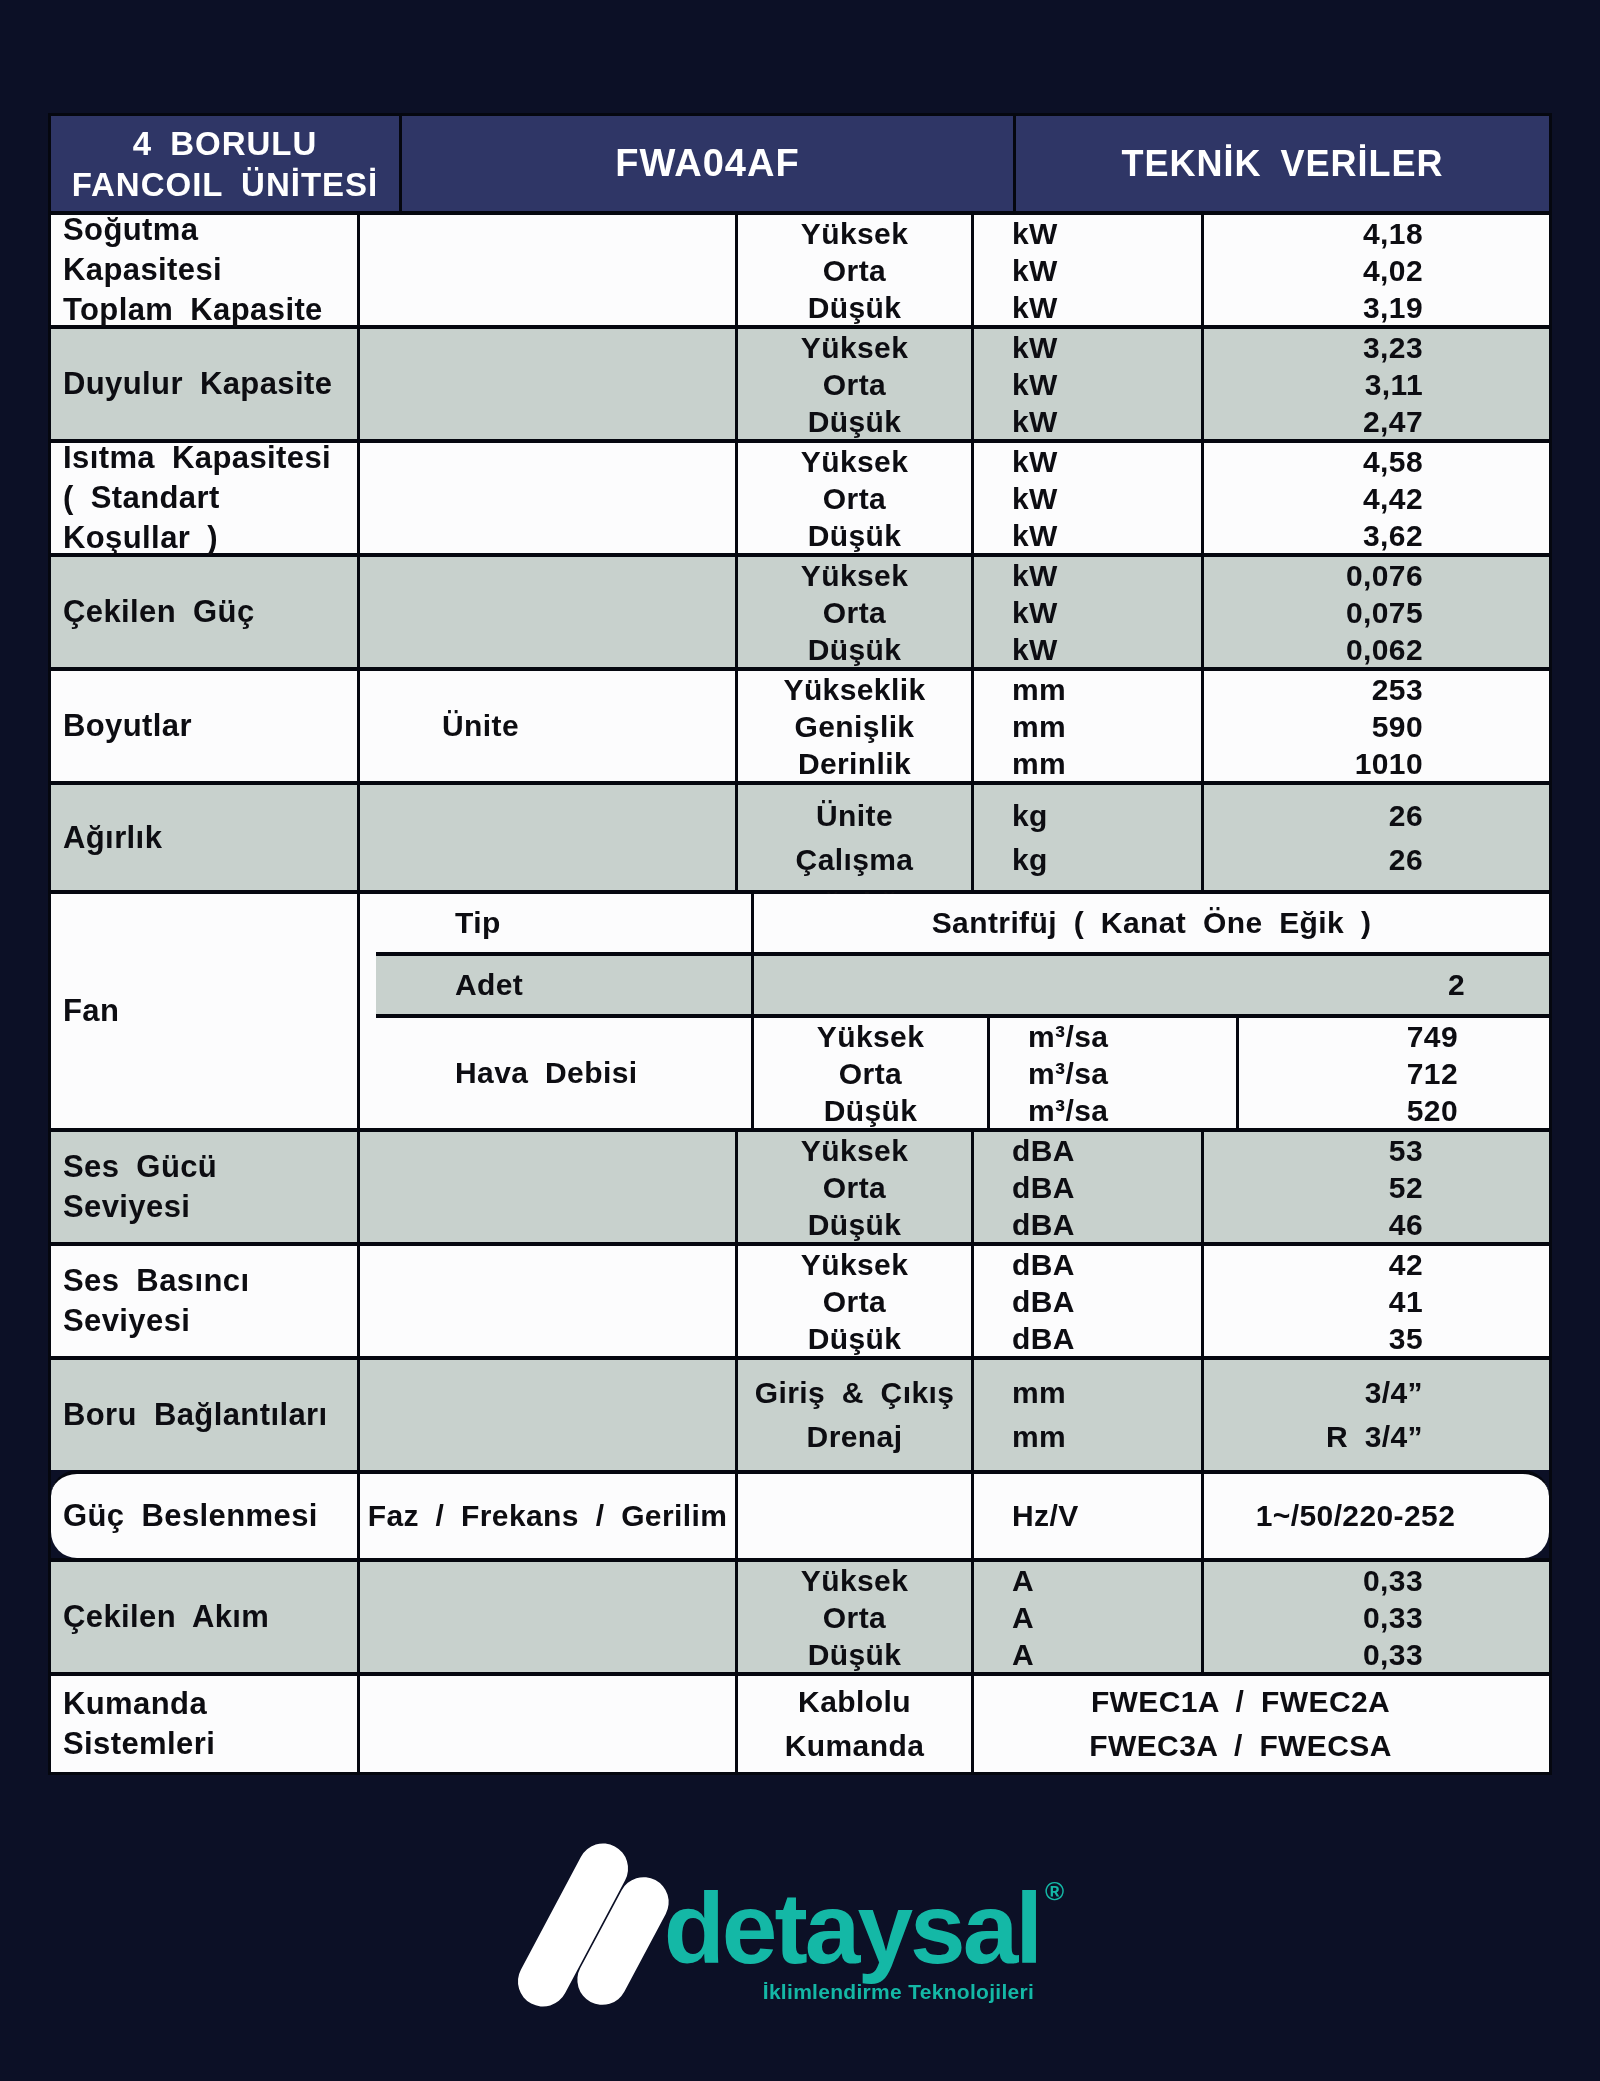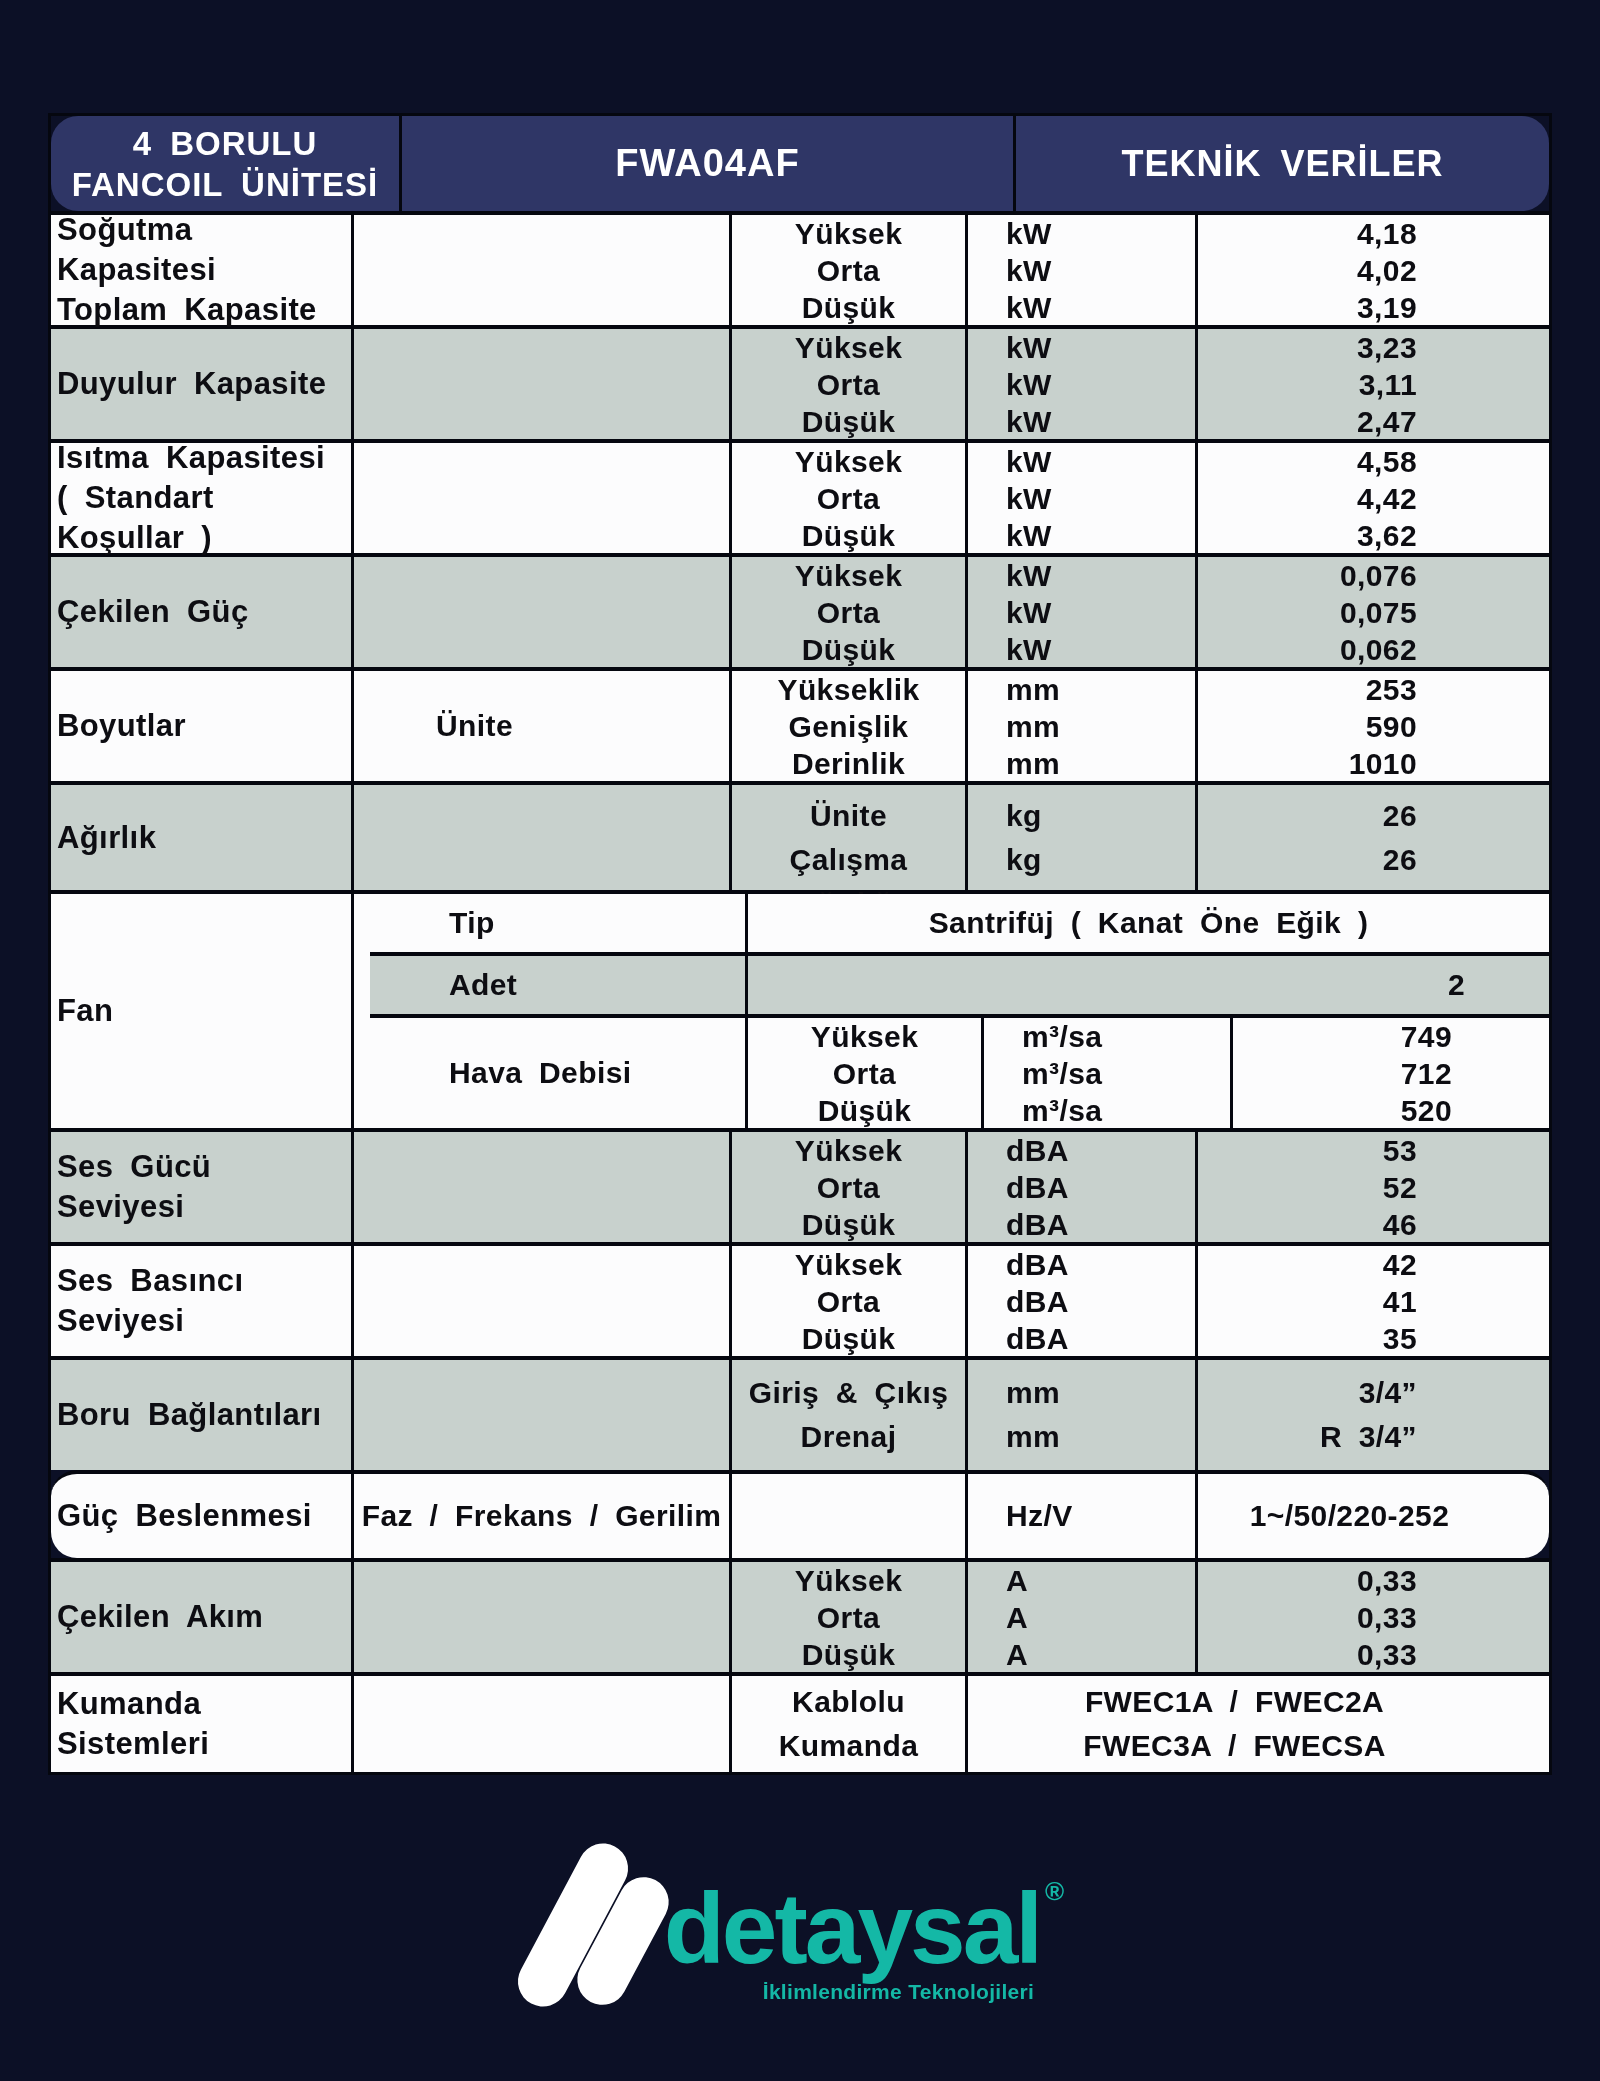--- a/index.html
+++ b/index.html
@@ -9,35 +9,35 @@
     font-family:"Liberation Sans","DejaVu Sans",sans-serif;
     color:#0d0d12;
   }
   
   .spec-table {
     position:absolute; left:48px; top:113px; width:1504px;
     box-sizing:border-box; border:3px solid #05070f;
     font-weight:700; font-size:30px; letter-spacing:.4px; word-spacing:8px;
   }
   .trow { display:flex; border-top:4px solid #05070f; }
-  .trow:first-child { border-top:none;border-radius:27px; }
+  .trow:first-child { border-top:none; }
   .light { background:#fcfcfd; }
   .gray  { background:#c8d1cd; }
   .head  { background:#2f3666; color:#ffffff; }
 
   .cell { box-sizing:border-box; border-left:3px solid #05070f;
           display:flex; flex-direction:column; justify-content:center; }
   .cell:first-child { border-left:none; }
 
   .hc1 { width:348px; text-align:center; font-size:33px; line-height:41px; letter-spacing:1px; }
   .hc2 { width:614px; text-align:center; font-size:38px; letter-spacing:1px; }
   .hc3 { width:536px; text-align:center; font-size:36px; letter-spacing:1px; }
   .rh-head { height:95px; }
 
-  .c1 { width:300px; padding-left:6px; font-size:31px; line-height:40px; }
+  .c1 { width:300px; padding-left:6px; font-size:31px; line-height:40px;margin-left:6px; }
   .c2 { width:378px; padding-left:82px; }
   .c2.centered { padding-left:0; text-align:center; }
   .c3 { width:236px; text-align:center; }
   .c4 { width:230px; padding-left:38px; }
   .c5 { width:306px; text-align:right; padding-right:84px; }
   .c5.centered { text-align:center; padding-right:0; }
 
   .lh3 div { height:37px; line-height:37px; }
   .lh2 div { height:44px; line-height:44px; }
 

